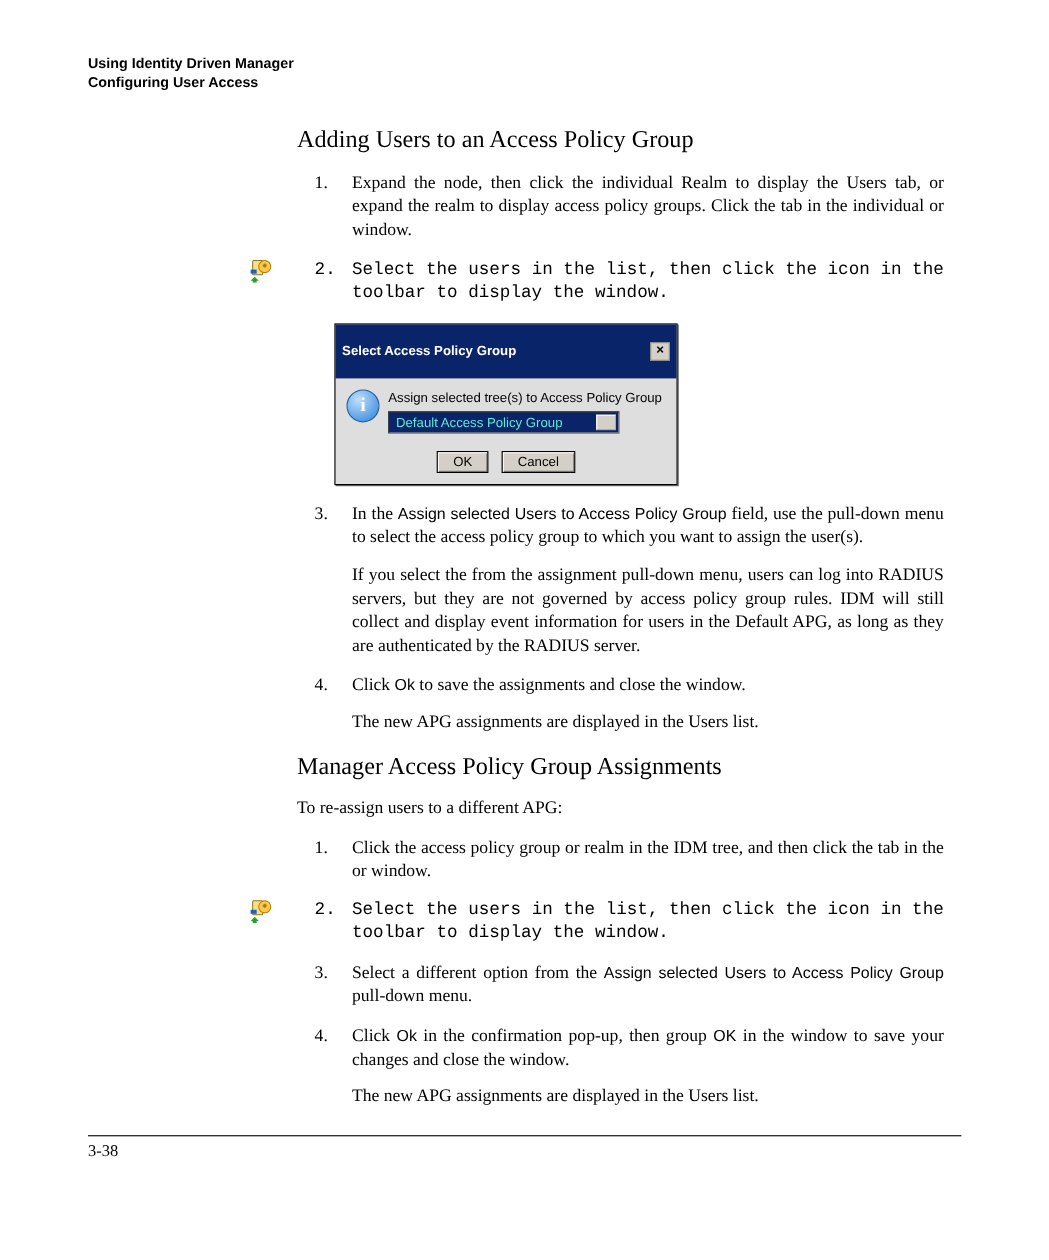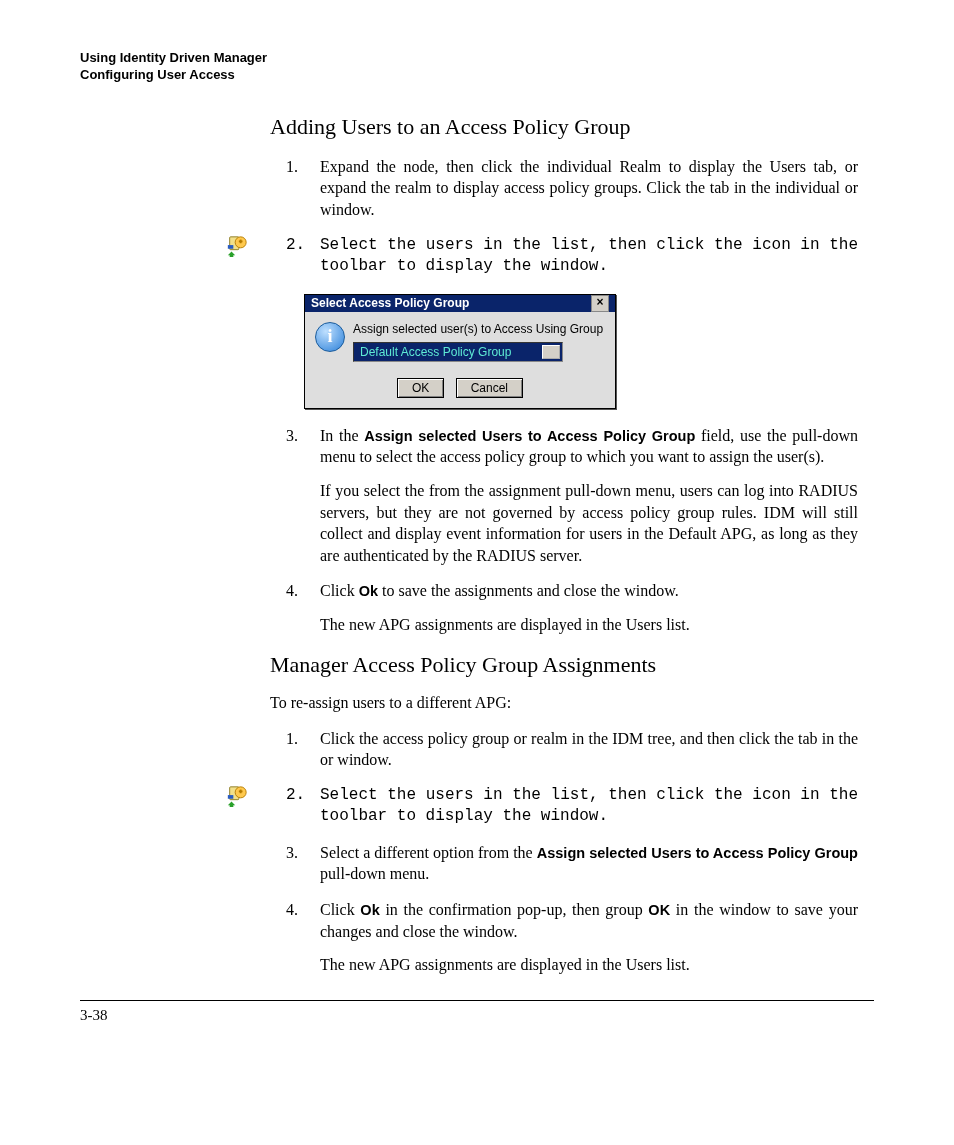--- a/index.html
+++ b/index.html
@@ -53,21 +53,21 @@
     position: absolute;
     left: 0;
     top: 0;
   }
   .sub {
     margin-top: 12px;
     text-align: justify;
   }
   .bold-sans {
     font-family: Arial, Helvetica, sans-serif;
-    font-weight: bold;
+    font-weight: normal;
     font-size: 14.5px;
   }
   .icon-margin {
     position: absolute;
     left: -60px;
     top: 0;
     width: 22px;
     height: 22px;
   }
   .step-with-icon { position: relative; font-family: Liberation Mono, monospace; }
@@ -79,21 +79,21 @@
     border: 1px solid #000;
     background: #dedede;
     font-family: Tahoma, Arial, sans-serif;
     font-size: 12px;
     box-shadow: 1px 1px 0 #555;
   }
   .dlg-title {
     background: #0a246a;
     color: #fff;
     font-weight: bold;
-    padding: 0 6px;
+    padding: 16px 6px;
     display: flex;
     justify-content: space-between;
     align-items: center;
   }
   .dlg-close {
     background: #d4d0c8;
     color: #000;
     border: 1px solid #888;
     width: 16px;
     height: 15px;
@@ -180,21 +180,21 @@
 
   <div class="dialog-wrap">
     <div class="dialog">
       <div class="dlg-title">
         <span>Select Access Policy Group</span>
         <span class="dlg-close">×</span>
       </div>
       <div class="dlg-body">
         <div class="dlg-info-icon">i</div>
         <div class="dlg-right">
-          <div class="dlg-label">Assign selected user(s) to Access Using Group</div>
+          <div class="dlg-label">Assign selected tree(s) to Access Policy Group</div>
           <div class="dlg-select">
             <span>Default Access Policy Group</span>
           </div>
         </div>
       </div>
       <div class="dlg-buttons">
         <span class="dlg-btn">OK</span>
         <span class="dlg-btn">Cancel</span>
       </div>
     </div>

